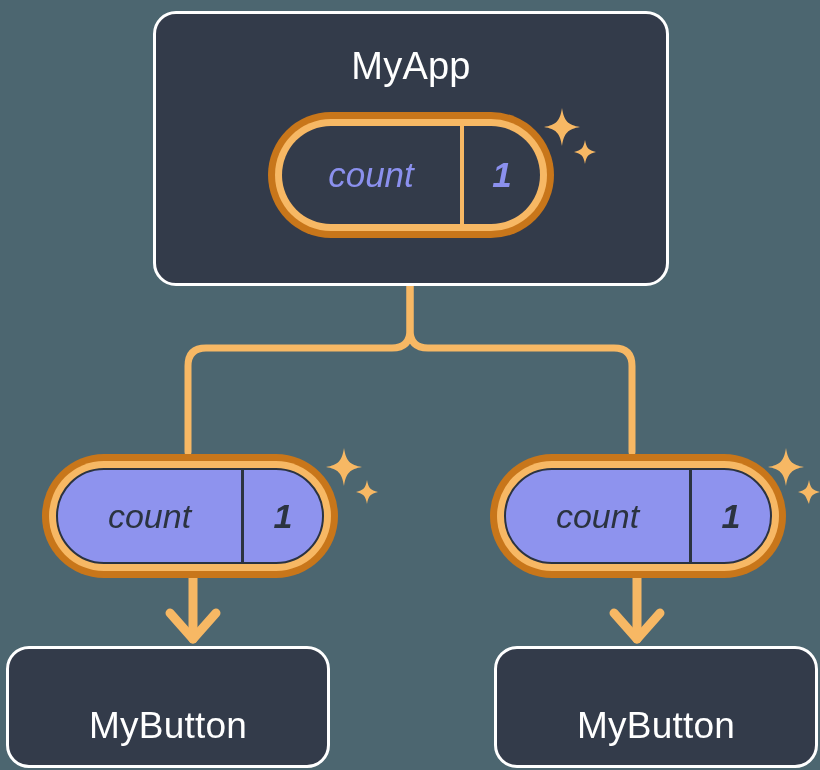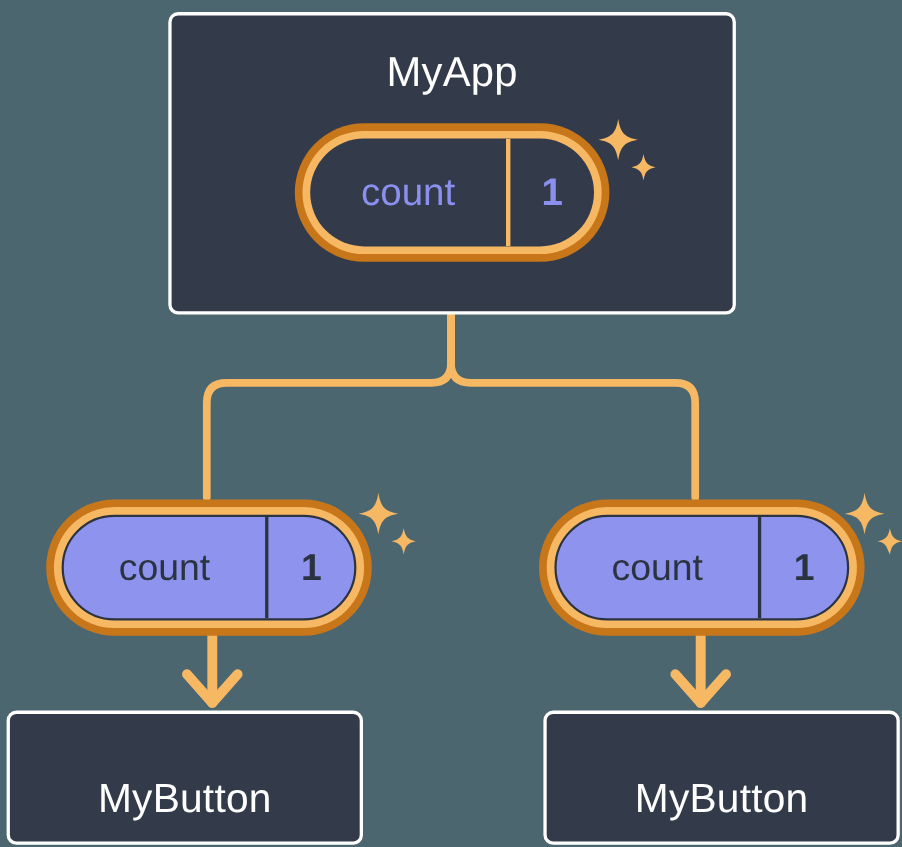--- a/index.html
+++ b/index.html
@@ -29,21 +29,21 @@
     height: 770px;
     pointer-events: none;
   }
 
   
   .card {
     position: absolute;
     box-sizing: border-box;
     background: #333b4a;
     border: 3px solid #ffffff;
-    border-radius: 9px;
+    border-radius: 23px;
     display: flex;
     flex-direction: column;
     align-items: center;
   }
   .card-title {
     color: #ffffff;
     font-size: 38px;
     font-weight: 400;
     letter-spacing: 0.2px;
     line-height: 1;
@@ -80,20 +80,21 @@
   }
 
   
   .pill {
     position: absolute;
     box-sizing: border-box;
     border-radius: 999px;
     
     background: #c8761a;
     padding: 7px;
+    font-style: italic;
   }
   .pill-inner {
     box-sizing: border-box;
     width: 100%;
     height: 100%;
     border-radius: 999px;
     background: #f7b864;
     padding: 7px;
   }
   .pill-body {

